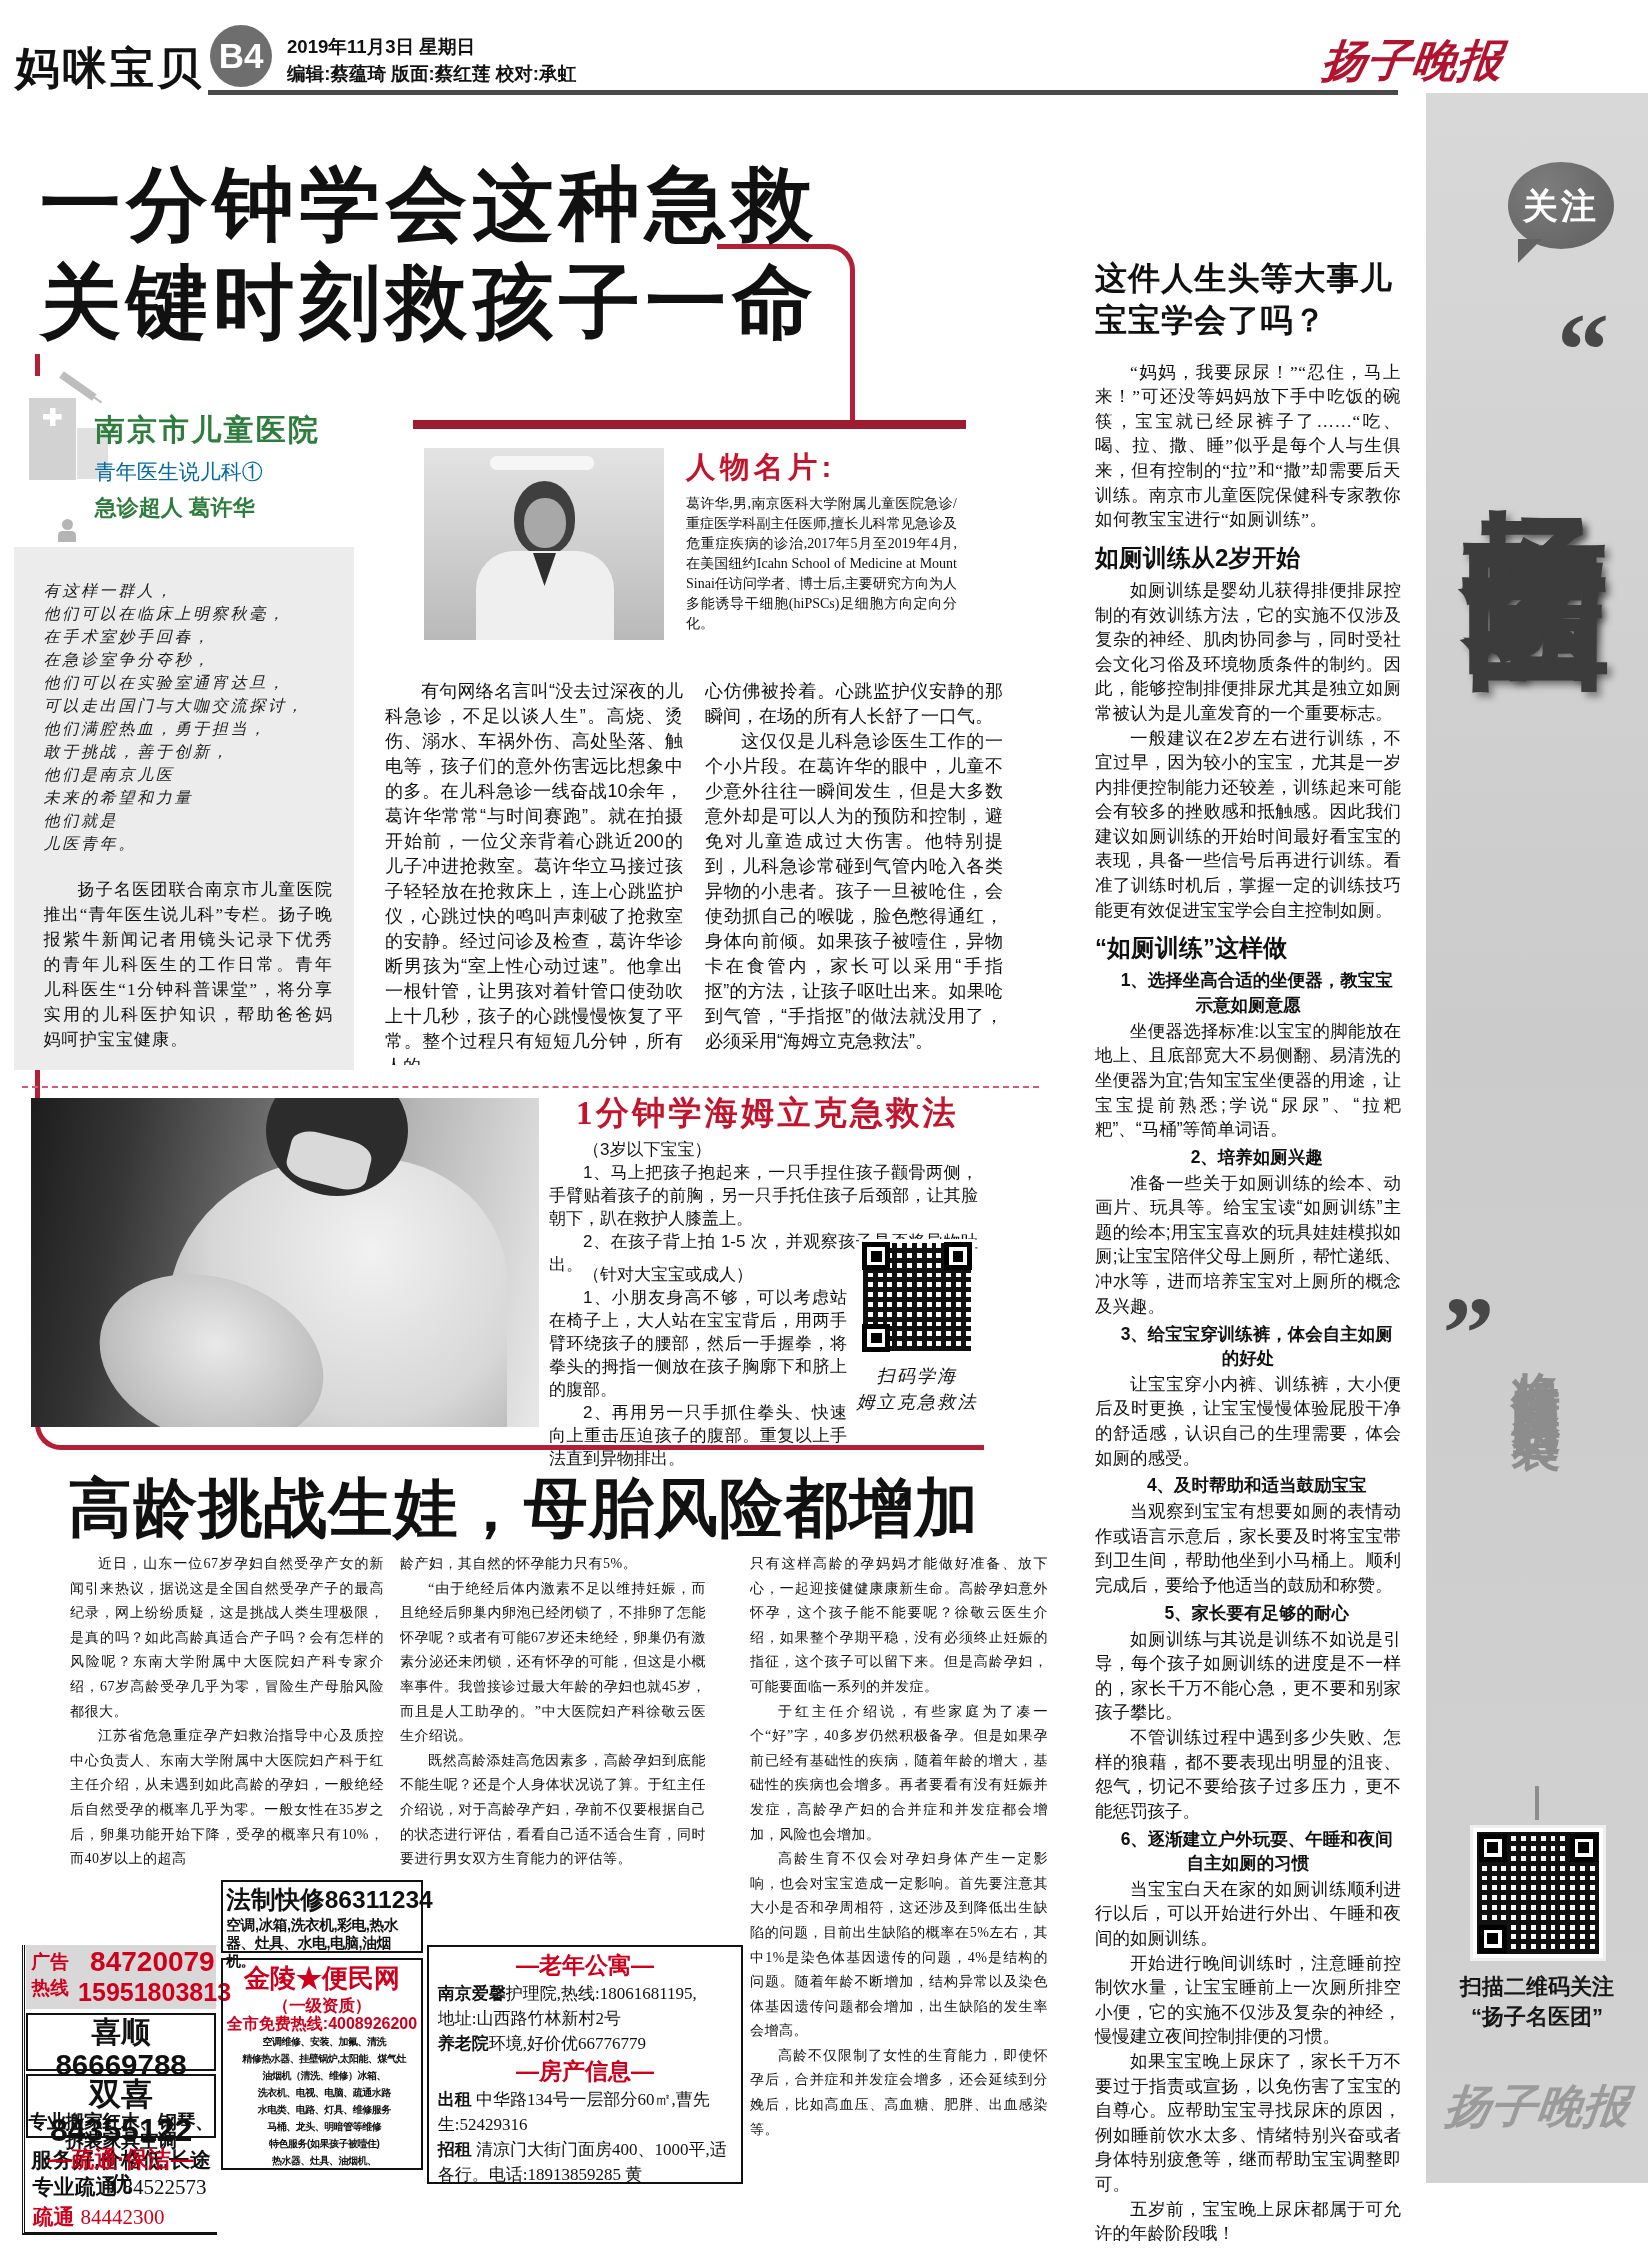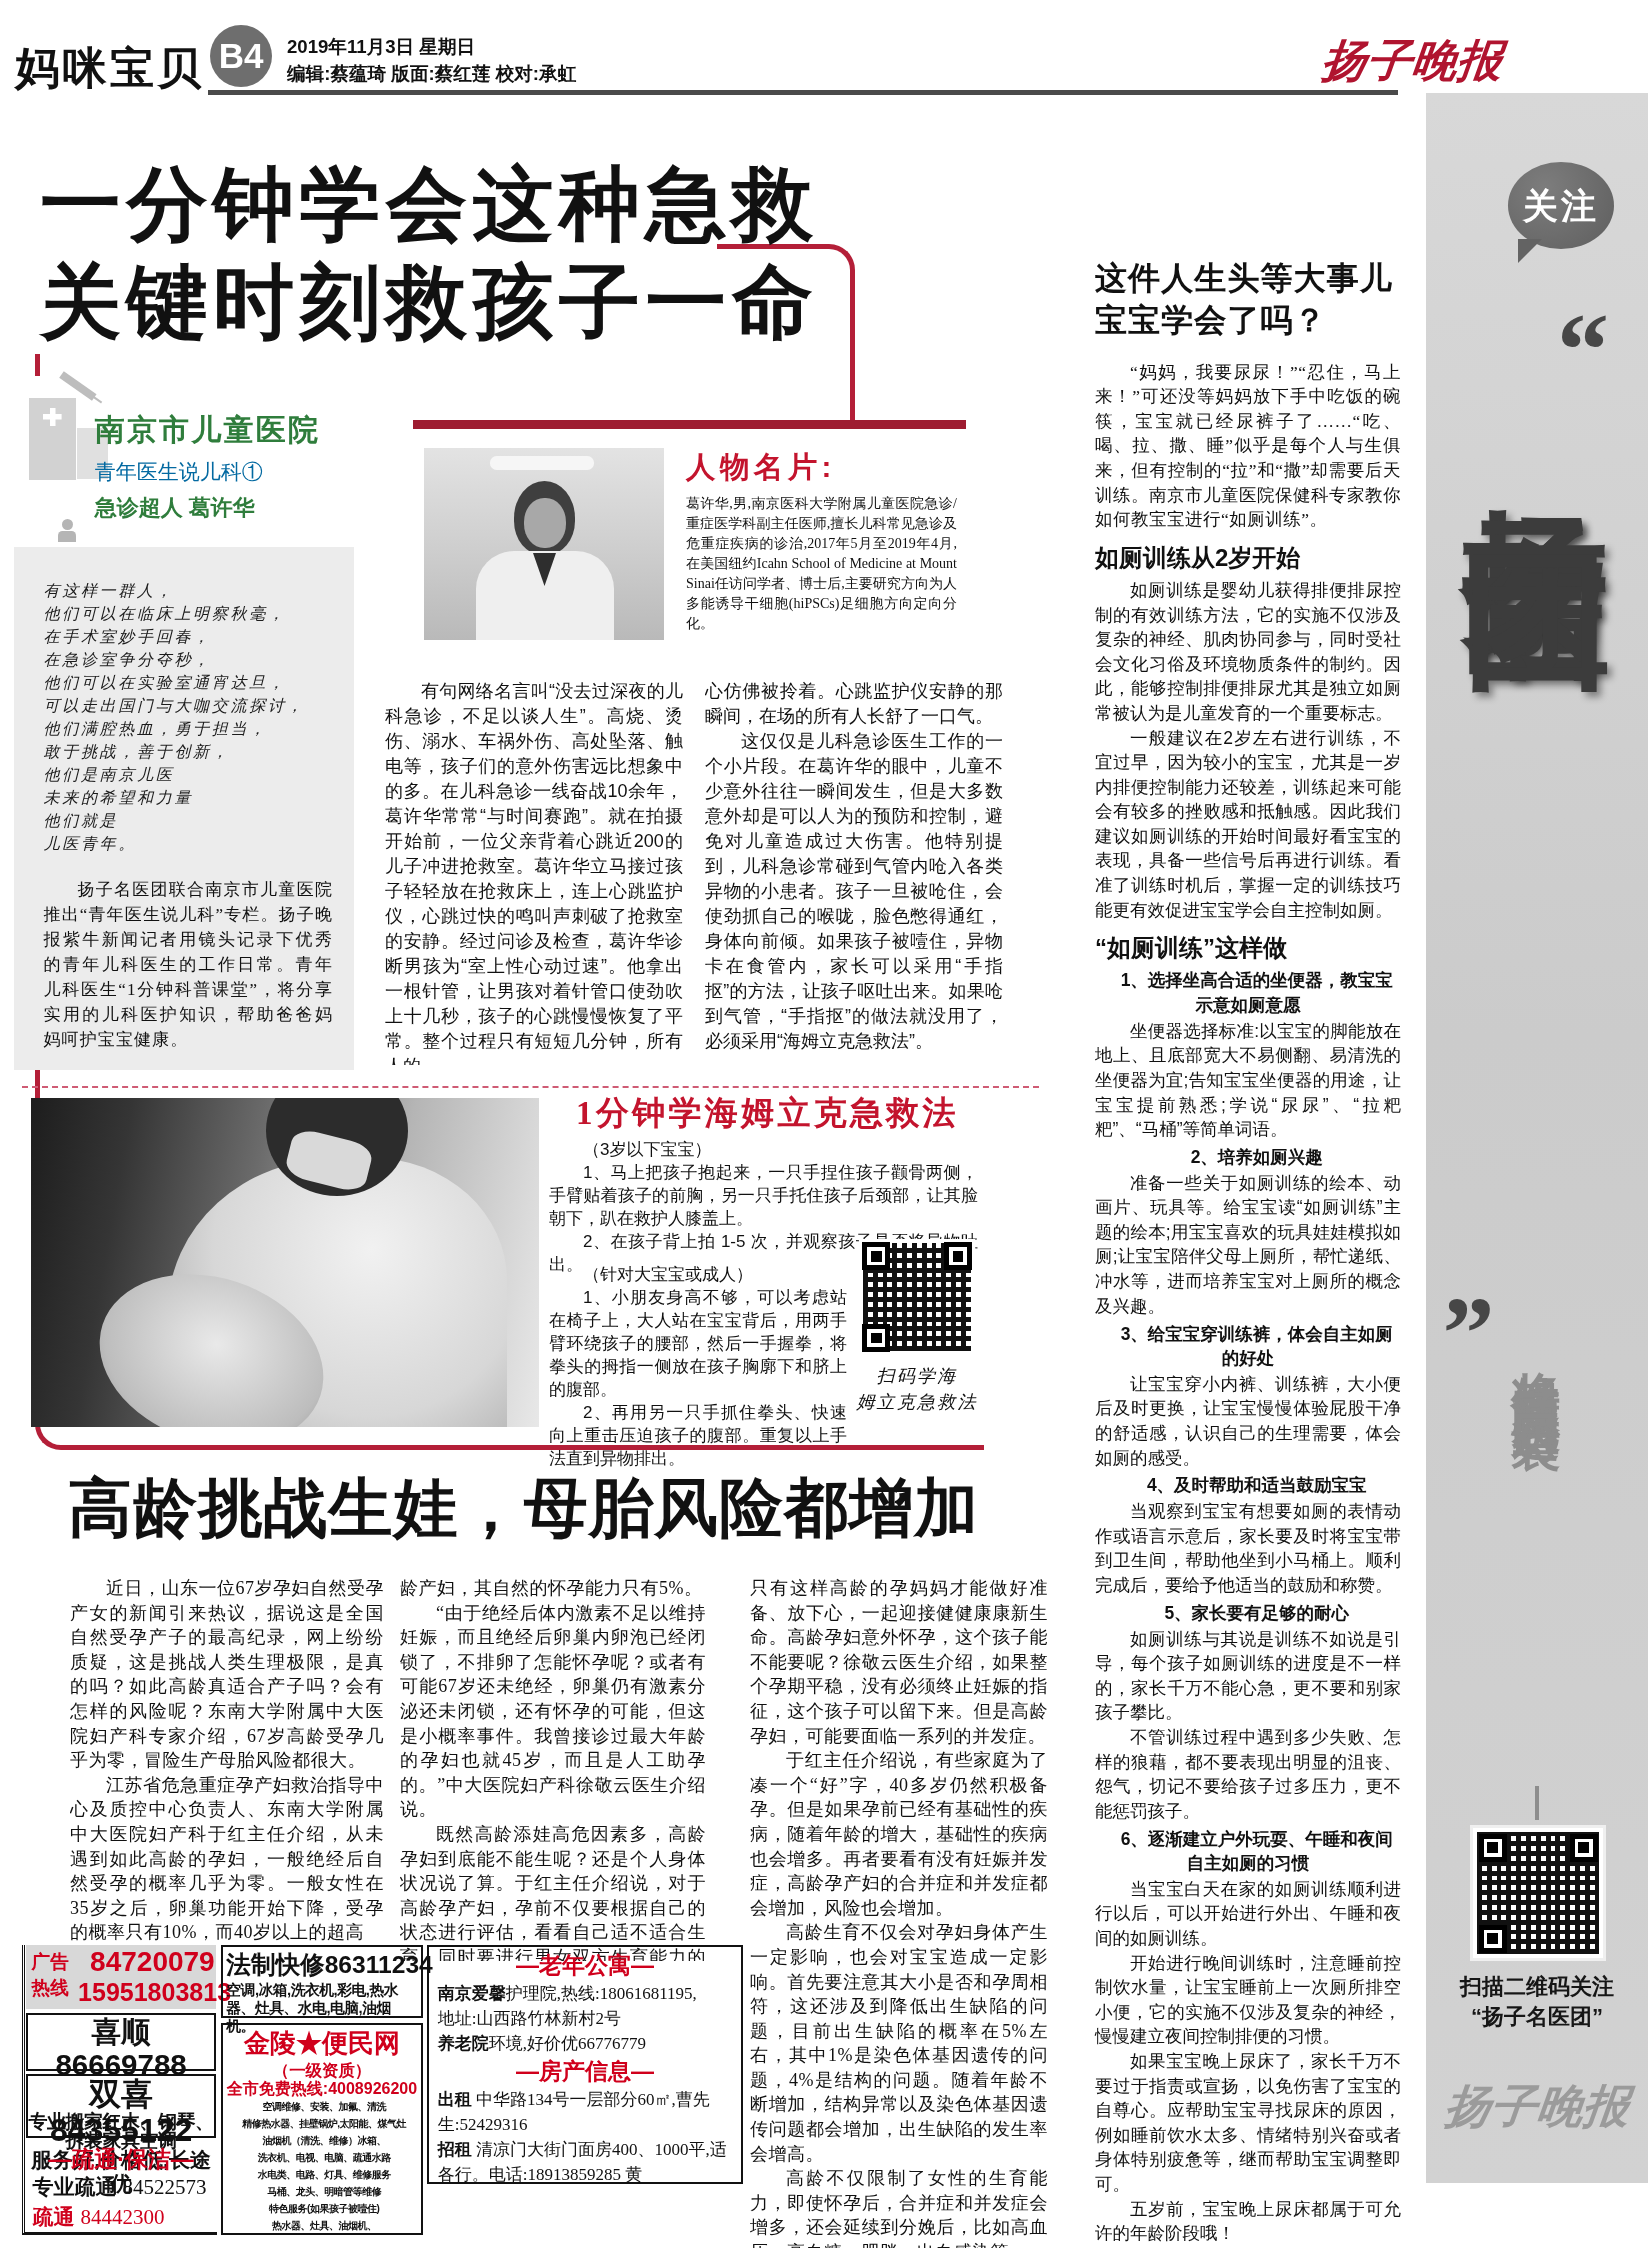--- a/index.html
+++ b/index.html
@@ -90,22 +90,22 @@
       background:repeating-linear-gradient(0deg,#111 0 4.9px,transparent 4.9px 9.8px),
                  repeating-linear-gradient(90deg,#111 0 4.9px,#fff 4.9px 9.8px);}
   .qr-eye{position:absolute;width:28px;height:28px;border:5.5px solid #000;background:#fff;box-sizing:border-box;}
   .qr-eye::after{content:"";position:absolute;inset:3.8px;background:#000;}
   .qr1{left:859px;top:1239px;width:116px;height:116px;z-index:3;}
   .qr1cap{left:835px;top:1363px;width:164px;text-align:center;font-size:18px;line-height:26px;letter-spacing:2.2px;z-index:3;}
 
   
   .h2line{left:68px;top:1465px;font-size:64px;font-weight:900;letter-spacing:1.1px;
           font-family:"Liberation Serif",serif;}
-  .a2col{font-size:18px;line-height:24.6px;text-align:justify;letter-spacing:0.5px;
-         font-family:"Liberation Serif",serif;z-index:2;margin-top:24px;}
+  .a2col{font-size:14px;line-height:24.6px;text-align:justify;letter-spacing:0.5px;
+         font-family:"Liberation Serif",serif;z-index:2;}
   .a2c1{left:70px;top:1552px;width:314px;height:385px;overflow:hidden;}
   .a2c2{left:400px;top:1552px;width:306px;height:385px;overflow:hidden;}
   .a2c3{left:750px;top:1552px;width:298px;height:672px;overflow:hidden;}
   .blk-p{text-indent:2em;}
   .blk-cont{text-indent:0;}
 
   
   .sidebar{left:1095px;top:257px;width:306px;height:1956px;z-index:2;}
   .sb-h1{font-size:32px;line-height:42px;font-weight:900;letter-spacing:1.1px;}
   .sb-intro{margin-top:18.6px;font-size:17.5px;line-height:24.6px;text-align:justify;letter-spacing:0.5px;
@@ -150,21 +150,21 @@
   .xs-main{font-size:29.5px;font-weight:900;line-height:33px;}
   .xs-sub{font-size:19px;font-weight:700;line-height:18.6px;letter-spacing:-0.5px;margin-top:32px;}
   .sxbox{position:absolute;left:1.1px;top:129px;width:190px;height:64px;border:2.2px solid #111;box-sizing:border-box;text-align:center;}
   .sx-main{font-size:32px;font-weight:900;line-height:36px;}
   .sx-sub{font-size:21px;font-weight:800;line-height:24px;}
   .stt{position:absolute;left:0;top:199px;width:100%;text-align:center;font-size:23px;font-weight:900;color:#d0001c;}
   .stl1{position:absolute;left:7.6px;top:228px;font-size:21px;}
   .stl1 b{font-weight:800;}
   .stl2{position:absolute;left:7.6px;top:258px;font-size:21px;color:#d0001c;}
   .adA{height:290px;}
-  .adB{left:221px;top:1945px;width:203px;height:290px;}
+  .adB{left:221px;top:1880px;width:203px;height:290px;}
   .fzbox{position:absolute;left:0;top:0;width:202px;height:73px;border:2.2px solid #111;box-sizing:border-box;padding:1.1px 3.3px;}
   .fz-main{font-size:24.6px;font-weight:900;white-space:nowrap;}
   .fz-sub{font-size:14.8px;font-weight:700;line-height:18px;letter-spacing:-0.5px;}
   .jlbox{position:absolute;left:0;top:78px;width:202px;height:212px;border:2.2px solid #111;box-sizing:border-box;
          text-align:center;padding-top:1.1px;}
   .jl-name{font-size:26px;font-weight:900;color:#d0001c;}
   .jl-grade{font-size:16.4px;font-weight:800;color:#d0001c;line-height:18.6px;}
   .jl-hot{font-size:16px;font-weight:900;color:#d0001c;line-height:18.6px;}
   .jl-lines div{font-size:10px;font-weight:700;line-height:17px;text-align:center;padding-left:4.4px;letter-spacing:-0.5px;}
   .adC{left:427px;top:1945px;width:316px;height:239px;border:2.2px solid #111;box-sizing:border-box;padding:3.3px 8.7px;}

